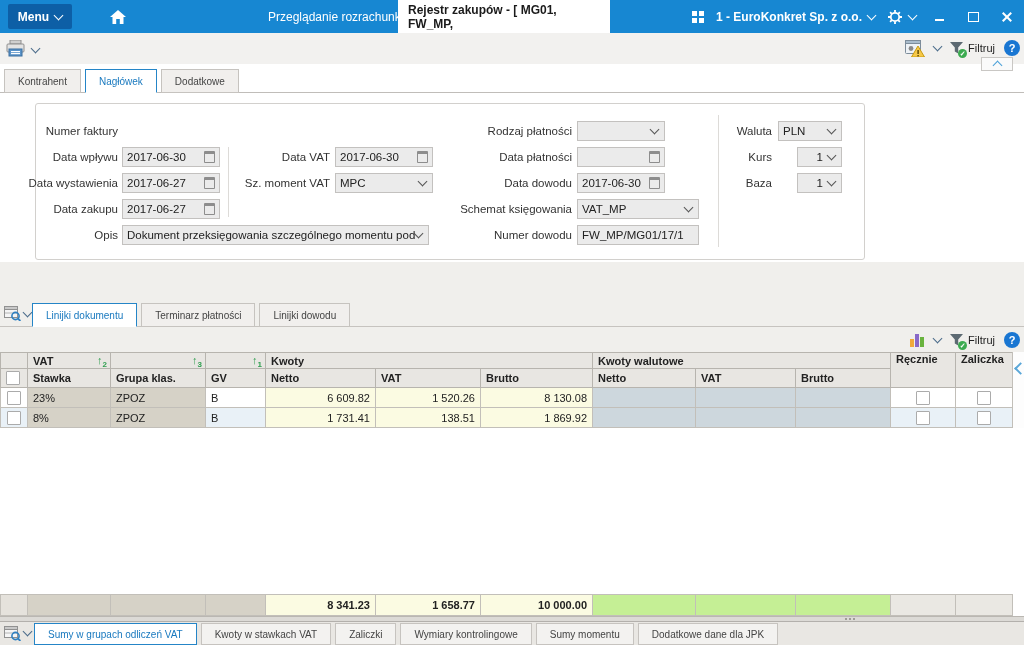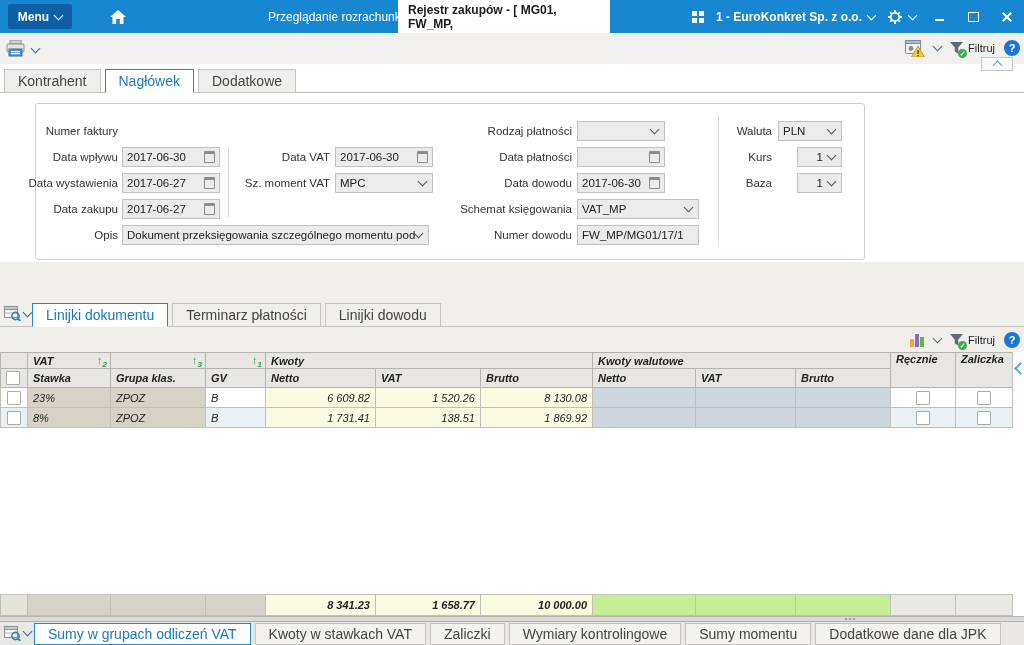--- a/index.html
+++ b/index.html
@@ -40,21 +40,21 @@
                font-size:11px;display:flex;align-items:center;justify-content:center;cursor:pointer;}
   .collapse-btn{position:absolute;left:981px;top:57px;width:30px;height:12px;background:#fafafa;border:1px solid #c9c7c4;
                 display:flex;align-items:center;justify-content:center;cursor:pointer;z-index:5;}
   .chev-up{display:inline-block;width:6px;height:6px;border-right:1.6px solid #4aa0d8;border-bottom:1.6px solid #4aa0d8;
            transform:rotate(-135deg);margin-top:3px;}
 
   
   .headtabs{position:absolute;left:0;top:64px;width:1024px;height:29px;}
   .headtabs::after{content:"";position:absolute;left:0;right:0;bottom:0;height:1px;background:#c0bdb9;}
   .tab{position:relative;display:inline-flex;align-items:center;height:22px;padding:0 13px;margin-right:4px;
-       background:#f1efed;border:1px solid #c6c3bf;color:#444;font-size:14px;cursor:pointer;z-index:1;}
+       background:#f1efed;border:1px solid #c6c3bf;color:#444;font-size:10px;cursor:pointer;z-index:1;}
   .tab.active{background:#fff;border:1px solid #2585c7;border-bottom:1px solid #fff;color:#1979bf;z-index:2;}
   .headtabs .tabrow{position:absolute;left:4px;bottom:0;display:flex;}
 
   
   .formbox{position:absolute;left:35px;top:103px;width:828px;height:155px;background:#fff;
            border:1px solid #d2d0cd;border-radius:3px;}
   .flabel{position:absolute;height:20px;line-height:20px;text-align:right;color:#333;font-size:11.5px;}
   .finput{position:absolute;height:18px;background:#ebebeb;border:1px solid #c3c1bf;display:flex;align-items:center;
           padding:0 4px;font-size:11.5px;color:#222;box-sizing:content-box;cursor:text;overflow:hidden;white-space:nowrap;}
   .finput.select{cursor:pointer;}
@@ -72,21 +72,21 @@
   .strip-line{position:absolute;left:0;top:326px;width:1024px;height:1px;background:#c6c3bf;}
   .detail-tabs{position:absolute;left:32px;top:303px;display:flex;}
   .detail-tabs .tab{height:22px;}
   .sub-right{position:absolute;right:4px;top:332px;display:flex;align-items:center;gap:9px;}
 
   
   .icon-btn{cursor:pointer;display:inline-flex;align-items:center;}
 
   
   table.grid{position:absolute;left:0;border-collapse:collapse;table-layout:fixed;font-size:11px;}
-  table.grid th,table.grid td{border:1px solid #c2bfb9;padding:0 5px;overflow:hidden;white-space:nowrap;box-sizing:border-box;font-style:italic;}
+  table.grid th,table.grid td{border:1px solid #c2bfb9;padding:0 5px;overflow:hidden;white-space:nowrap;box-sizing:border-box;}
   table.grid th{background:#e8e6e2;border-color:#b7b4ae;font-weight:bold;text-align:left;color:#222;}
   tr.g1 th{height:16px;}
   tr.g2 th{height:19px;}
   tr.datarow td{height:20px;}
   td.cbcell,th.cbcell{padding:0;text-align:center;vertical-align:middle;}
   .cbx{display:inline-block;width:12px;height:12px;background:#fff;border:1px solid #ababab;border-radius:1px;
        vertical-align:middle;cursor:pointer;}
   .gcell{position:relative;}
   .sortb{position:absolute;right:3px;top:1px;color:#2f9e4f;font-weight:bold;font-size:11px;}
   .sortb::before{content:"\2191";}

